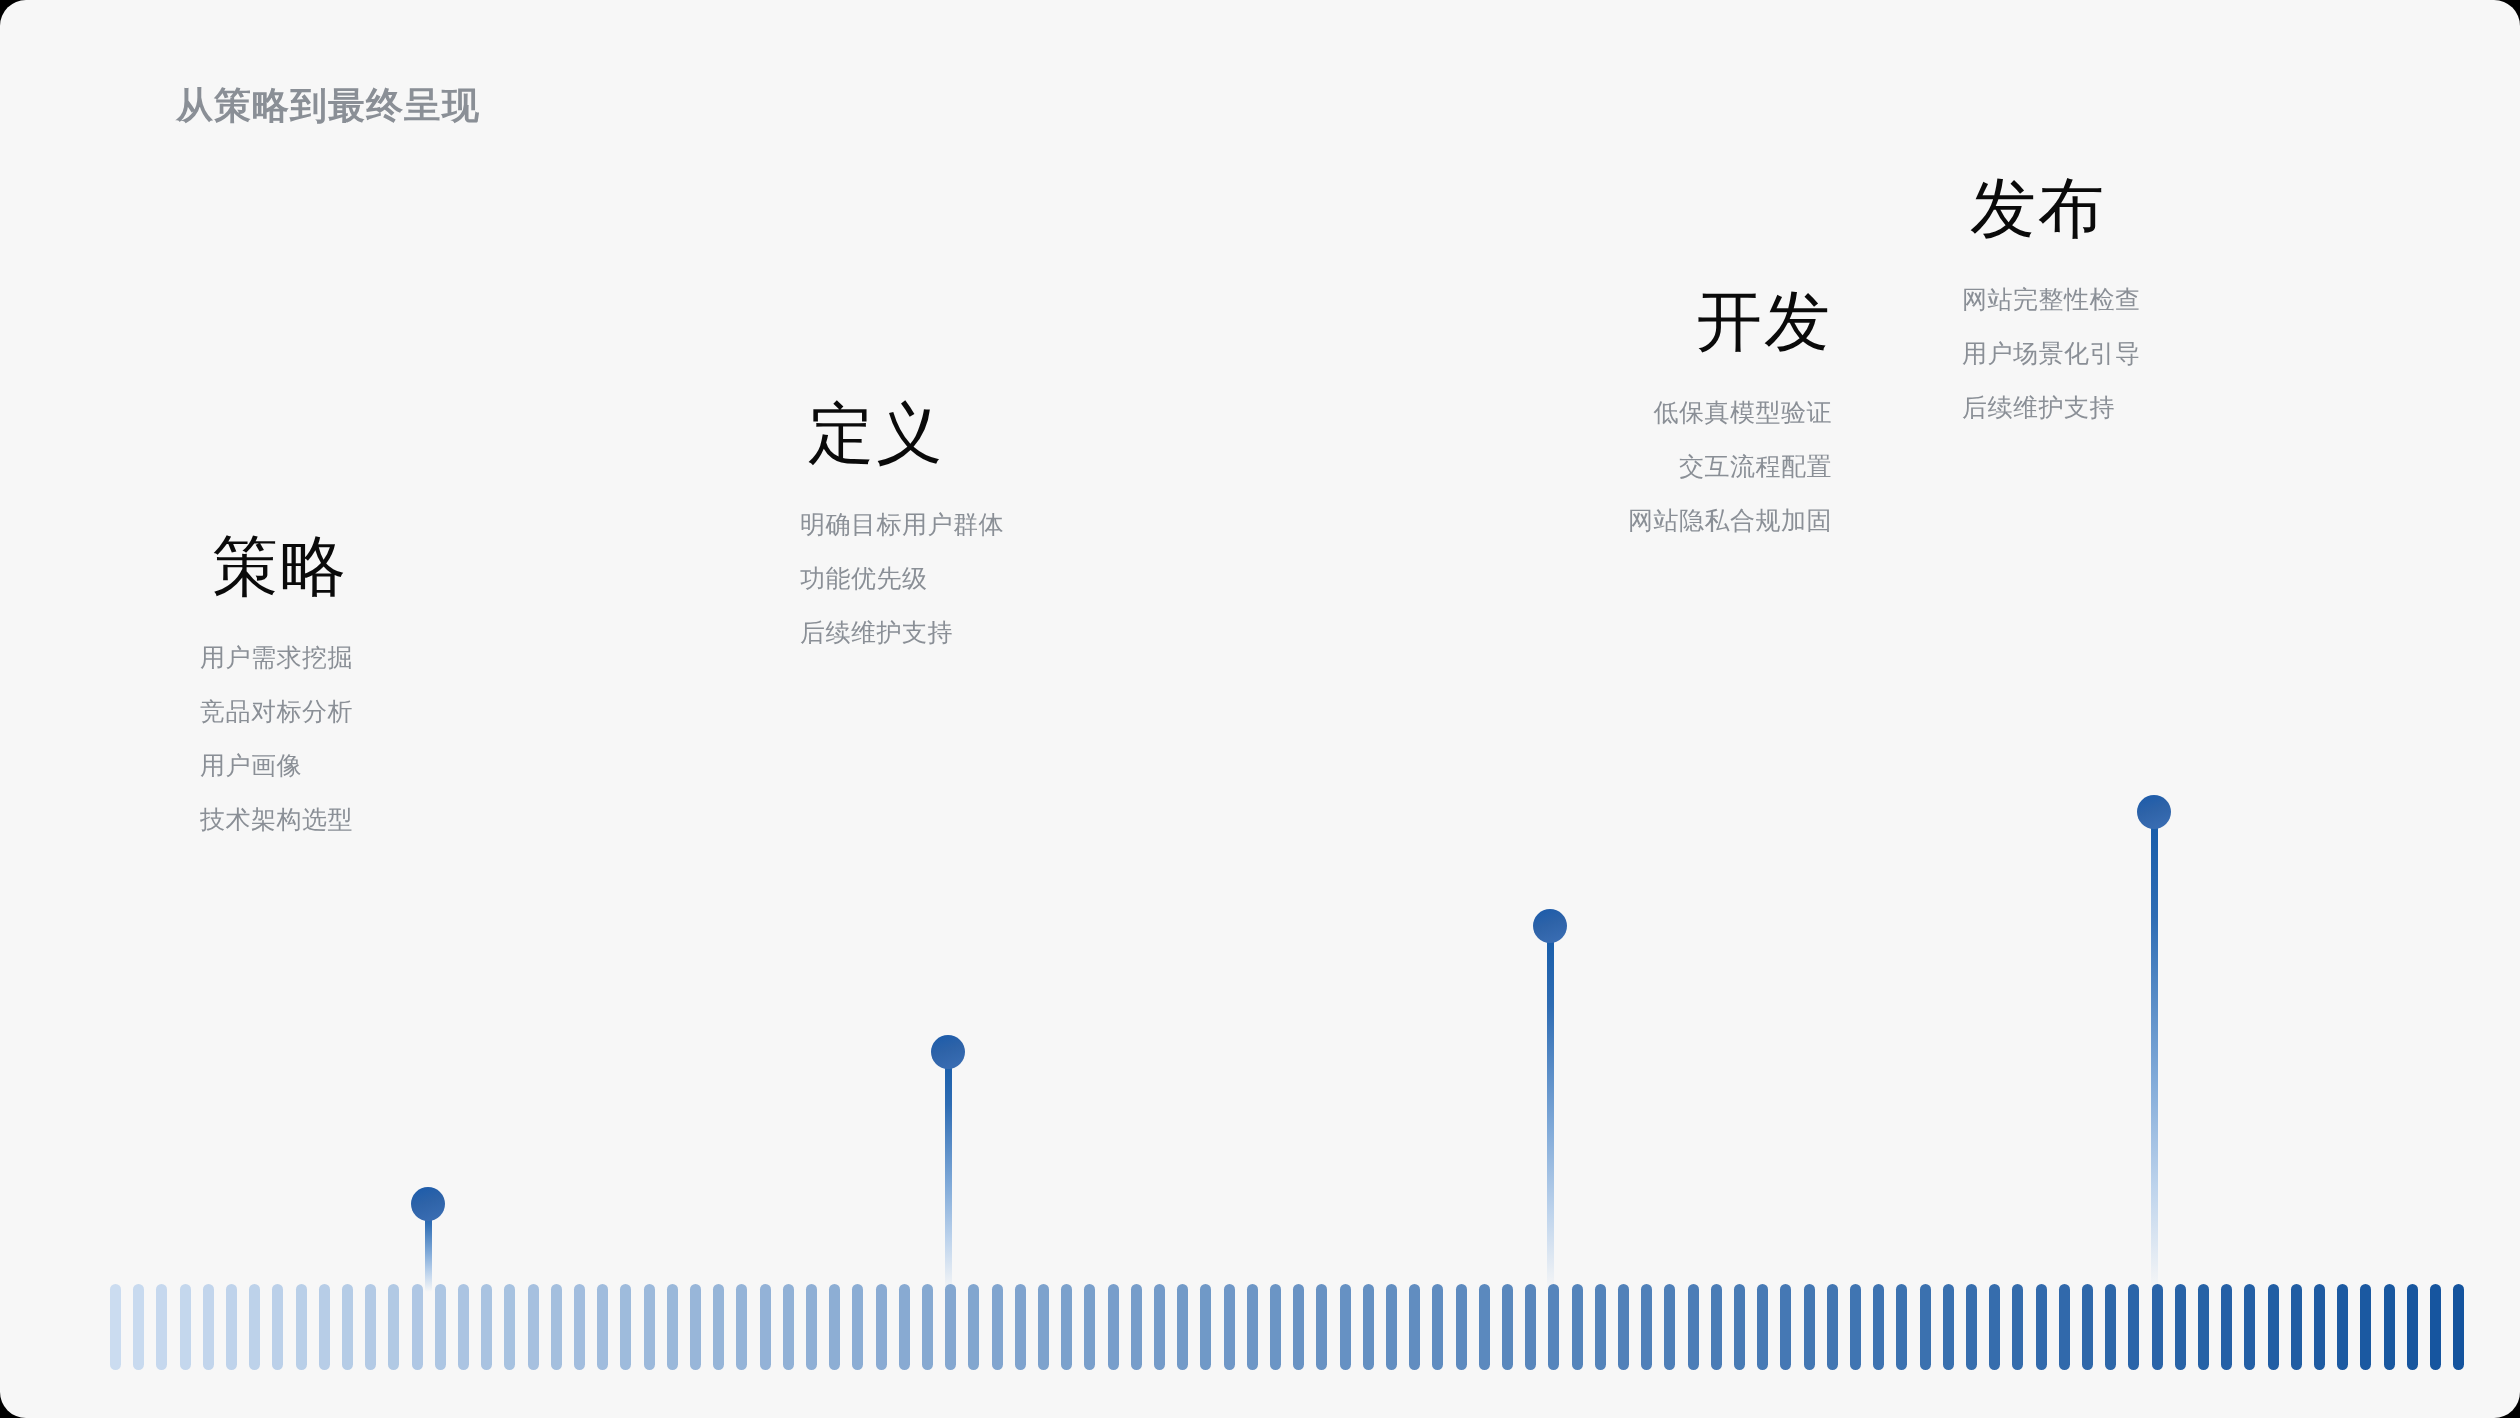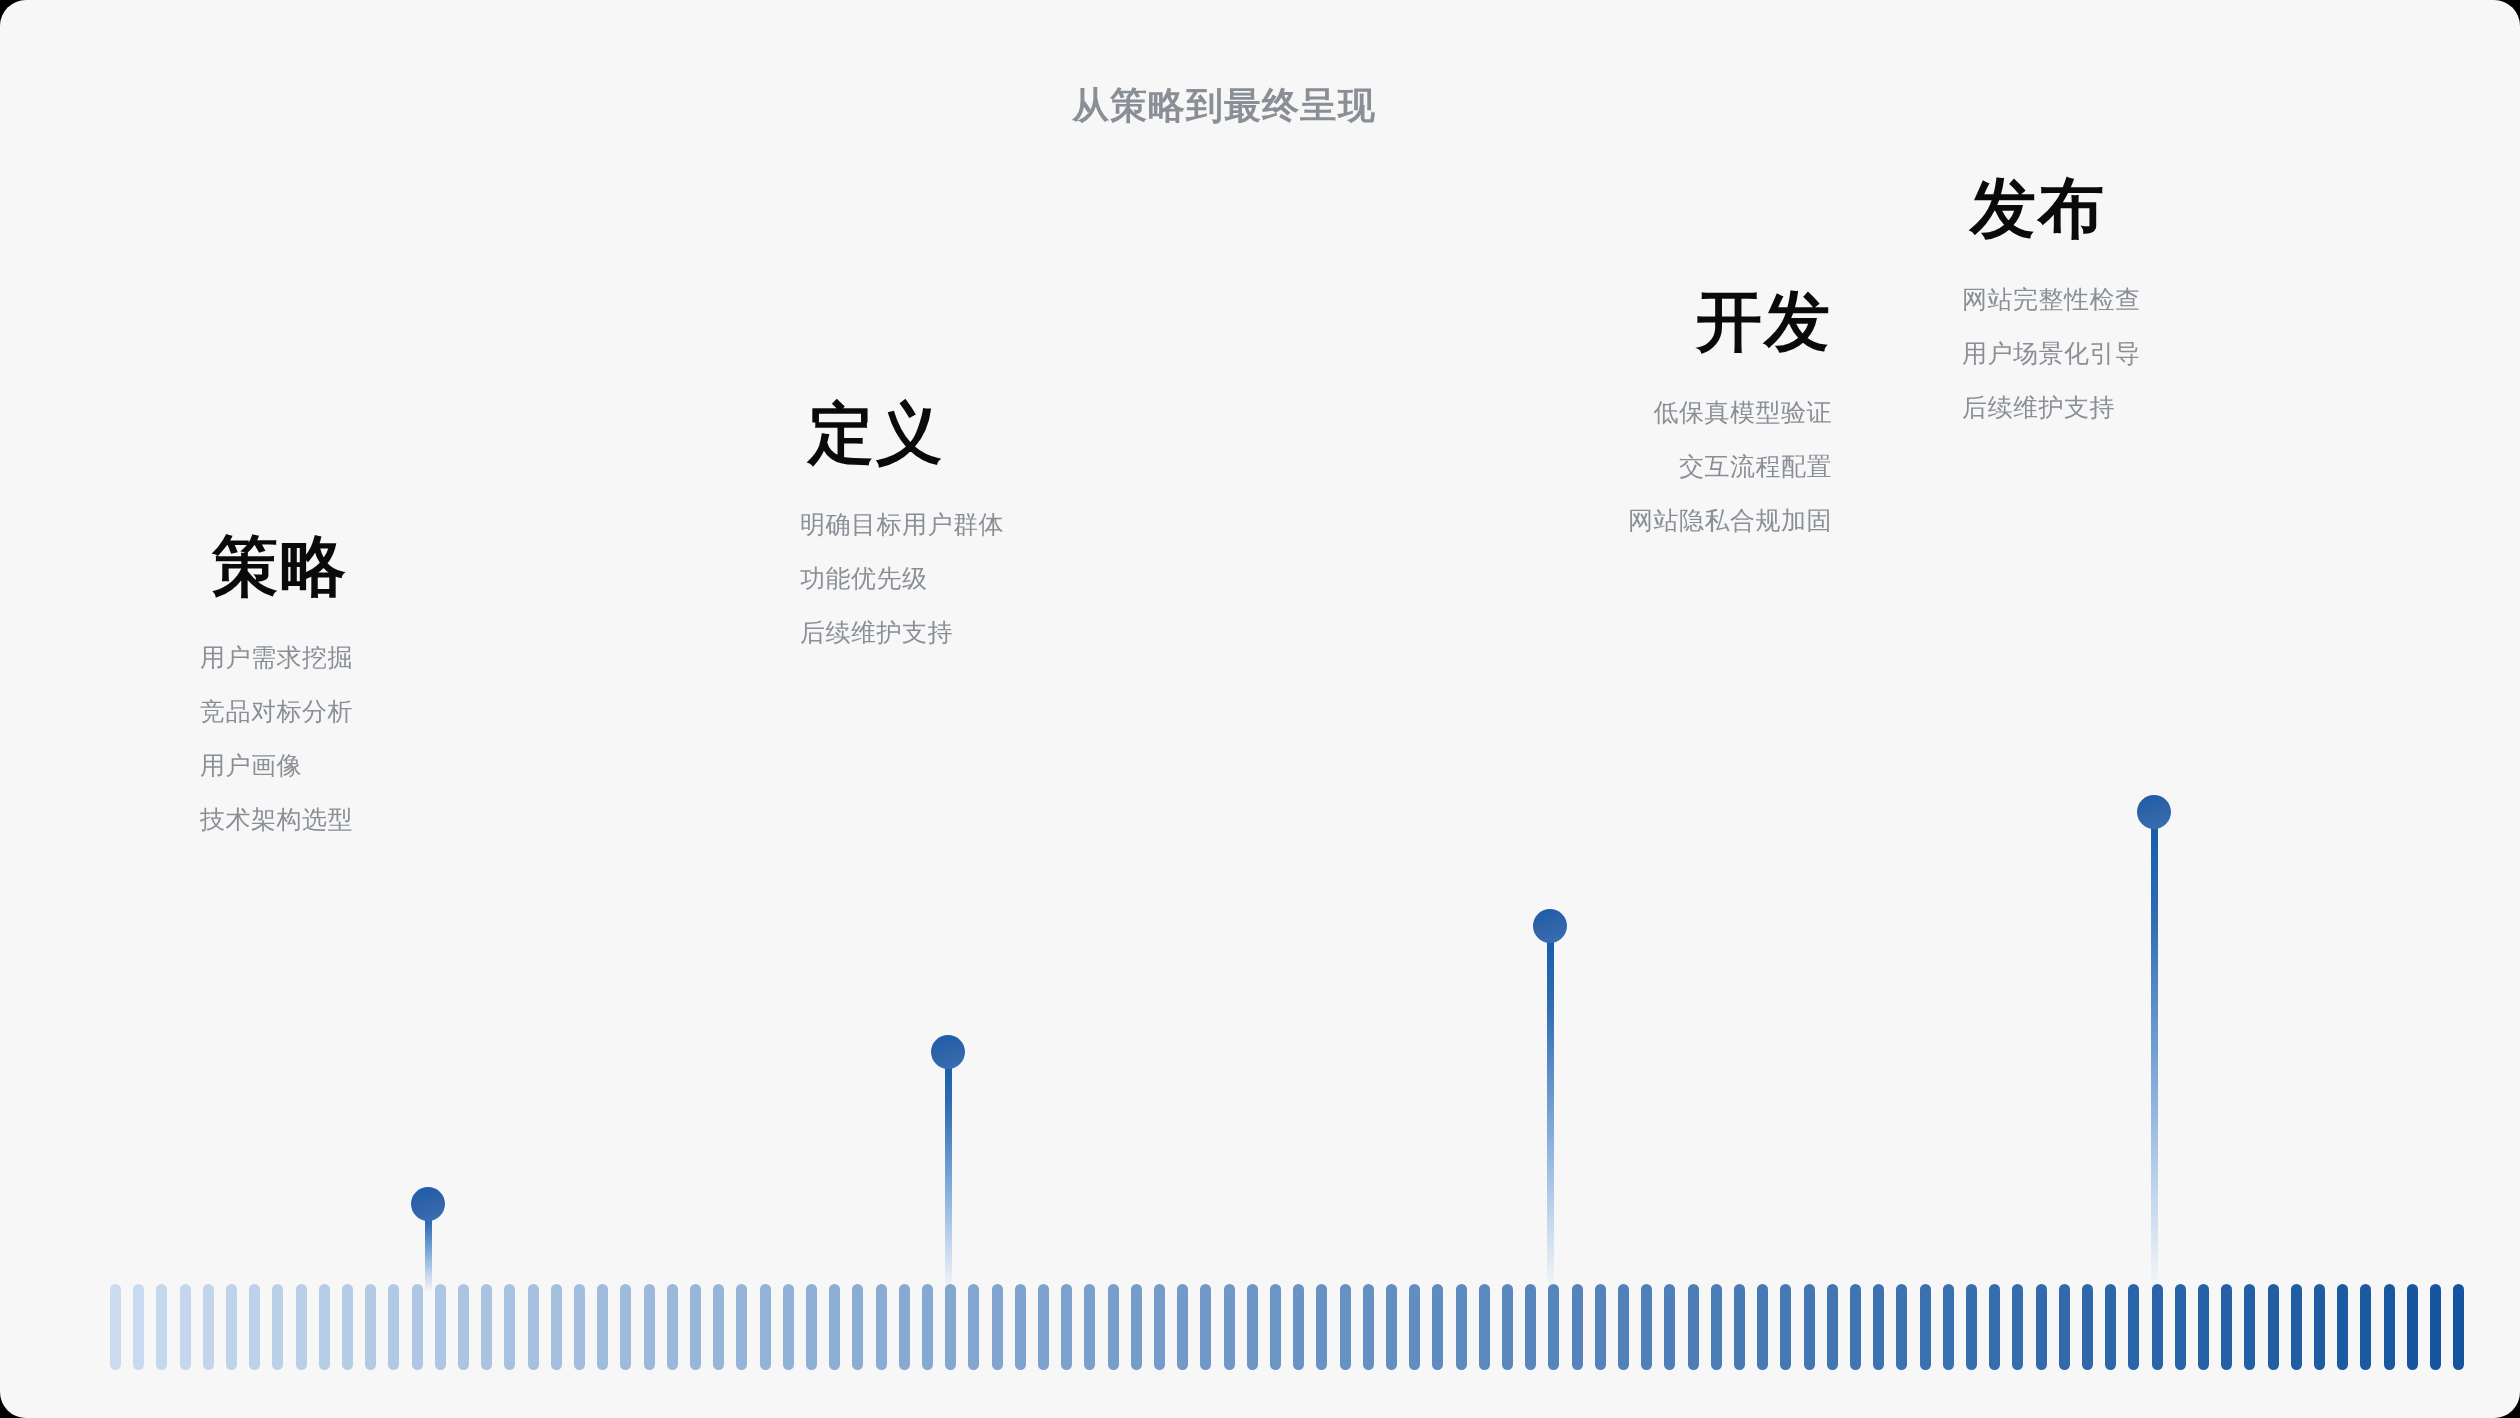--- a/index.html
+++ b/index.html
@@ -30,32 +30,31 @@
     top: 78px;
     width: 1200px;
   }
   .header-line {
     font-size: 37px;
     line-height: 55px;
     font-weight: 700;
     color: #8A8F96;
     letter-spacing: 1px;
     white-space: nowrap;
-    text-align: right;
   }
 
   
   .stage {
     position: absolute;
     width: 440px;
   }
   .stage-title {
     font-size: 66px;
     line-height: 76px;
-    font-weight: 700;
+    font-weight: 400;
     color: #0A0A0A;
     letter-spacing: 2px;
     margin: 0 0 26px 0;
     white-space: nowrap;
   }
   .stage-items {
     list-style: none;
     margin: 0;
     padding: 0;
   }

